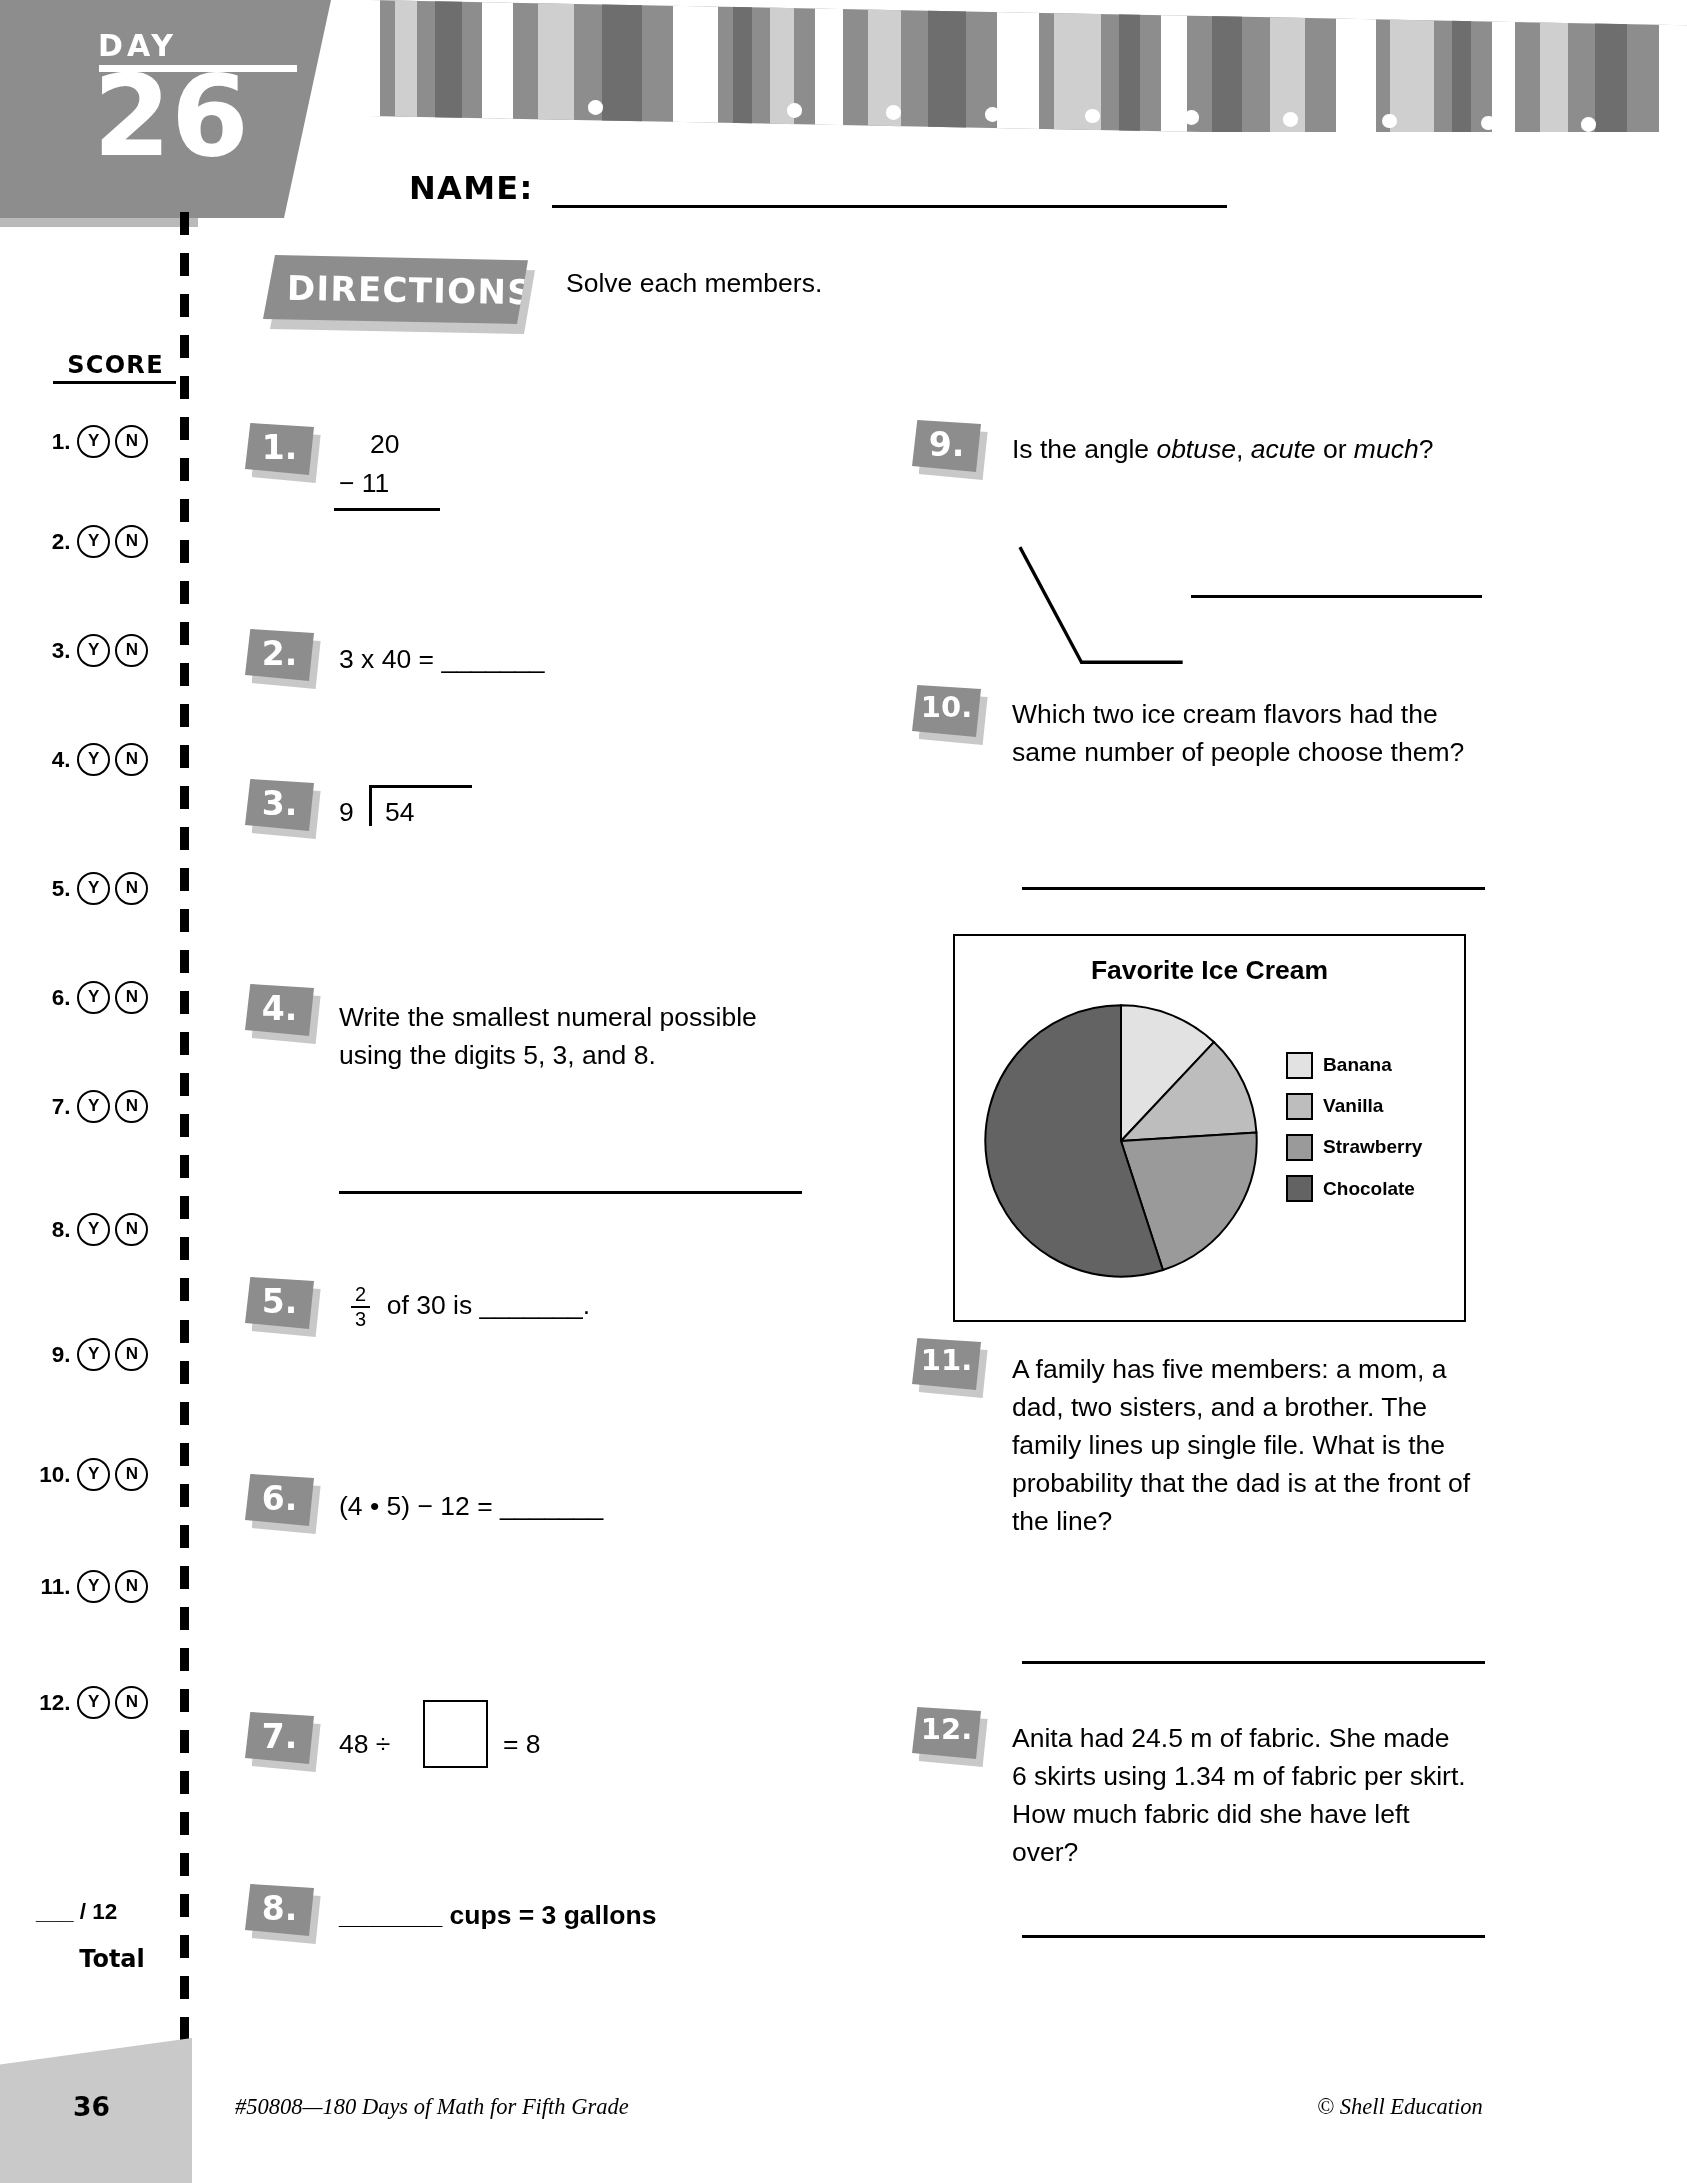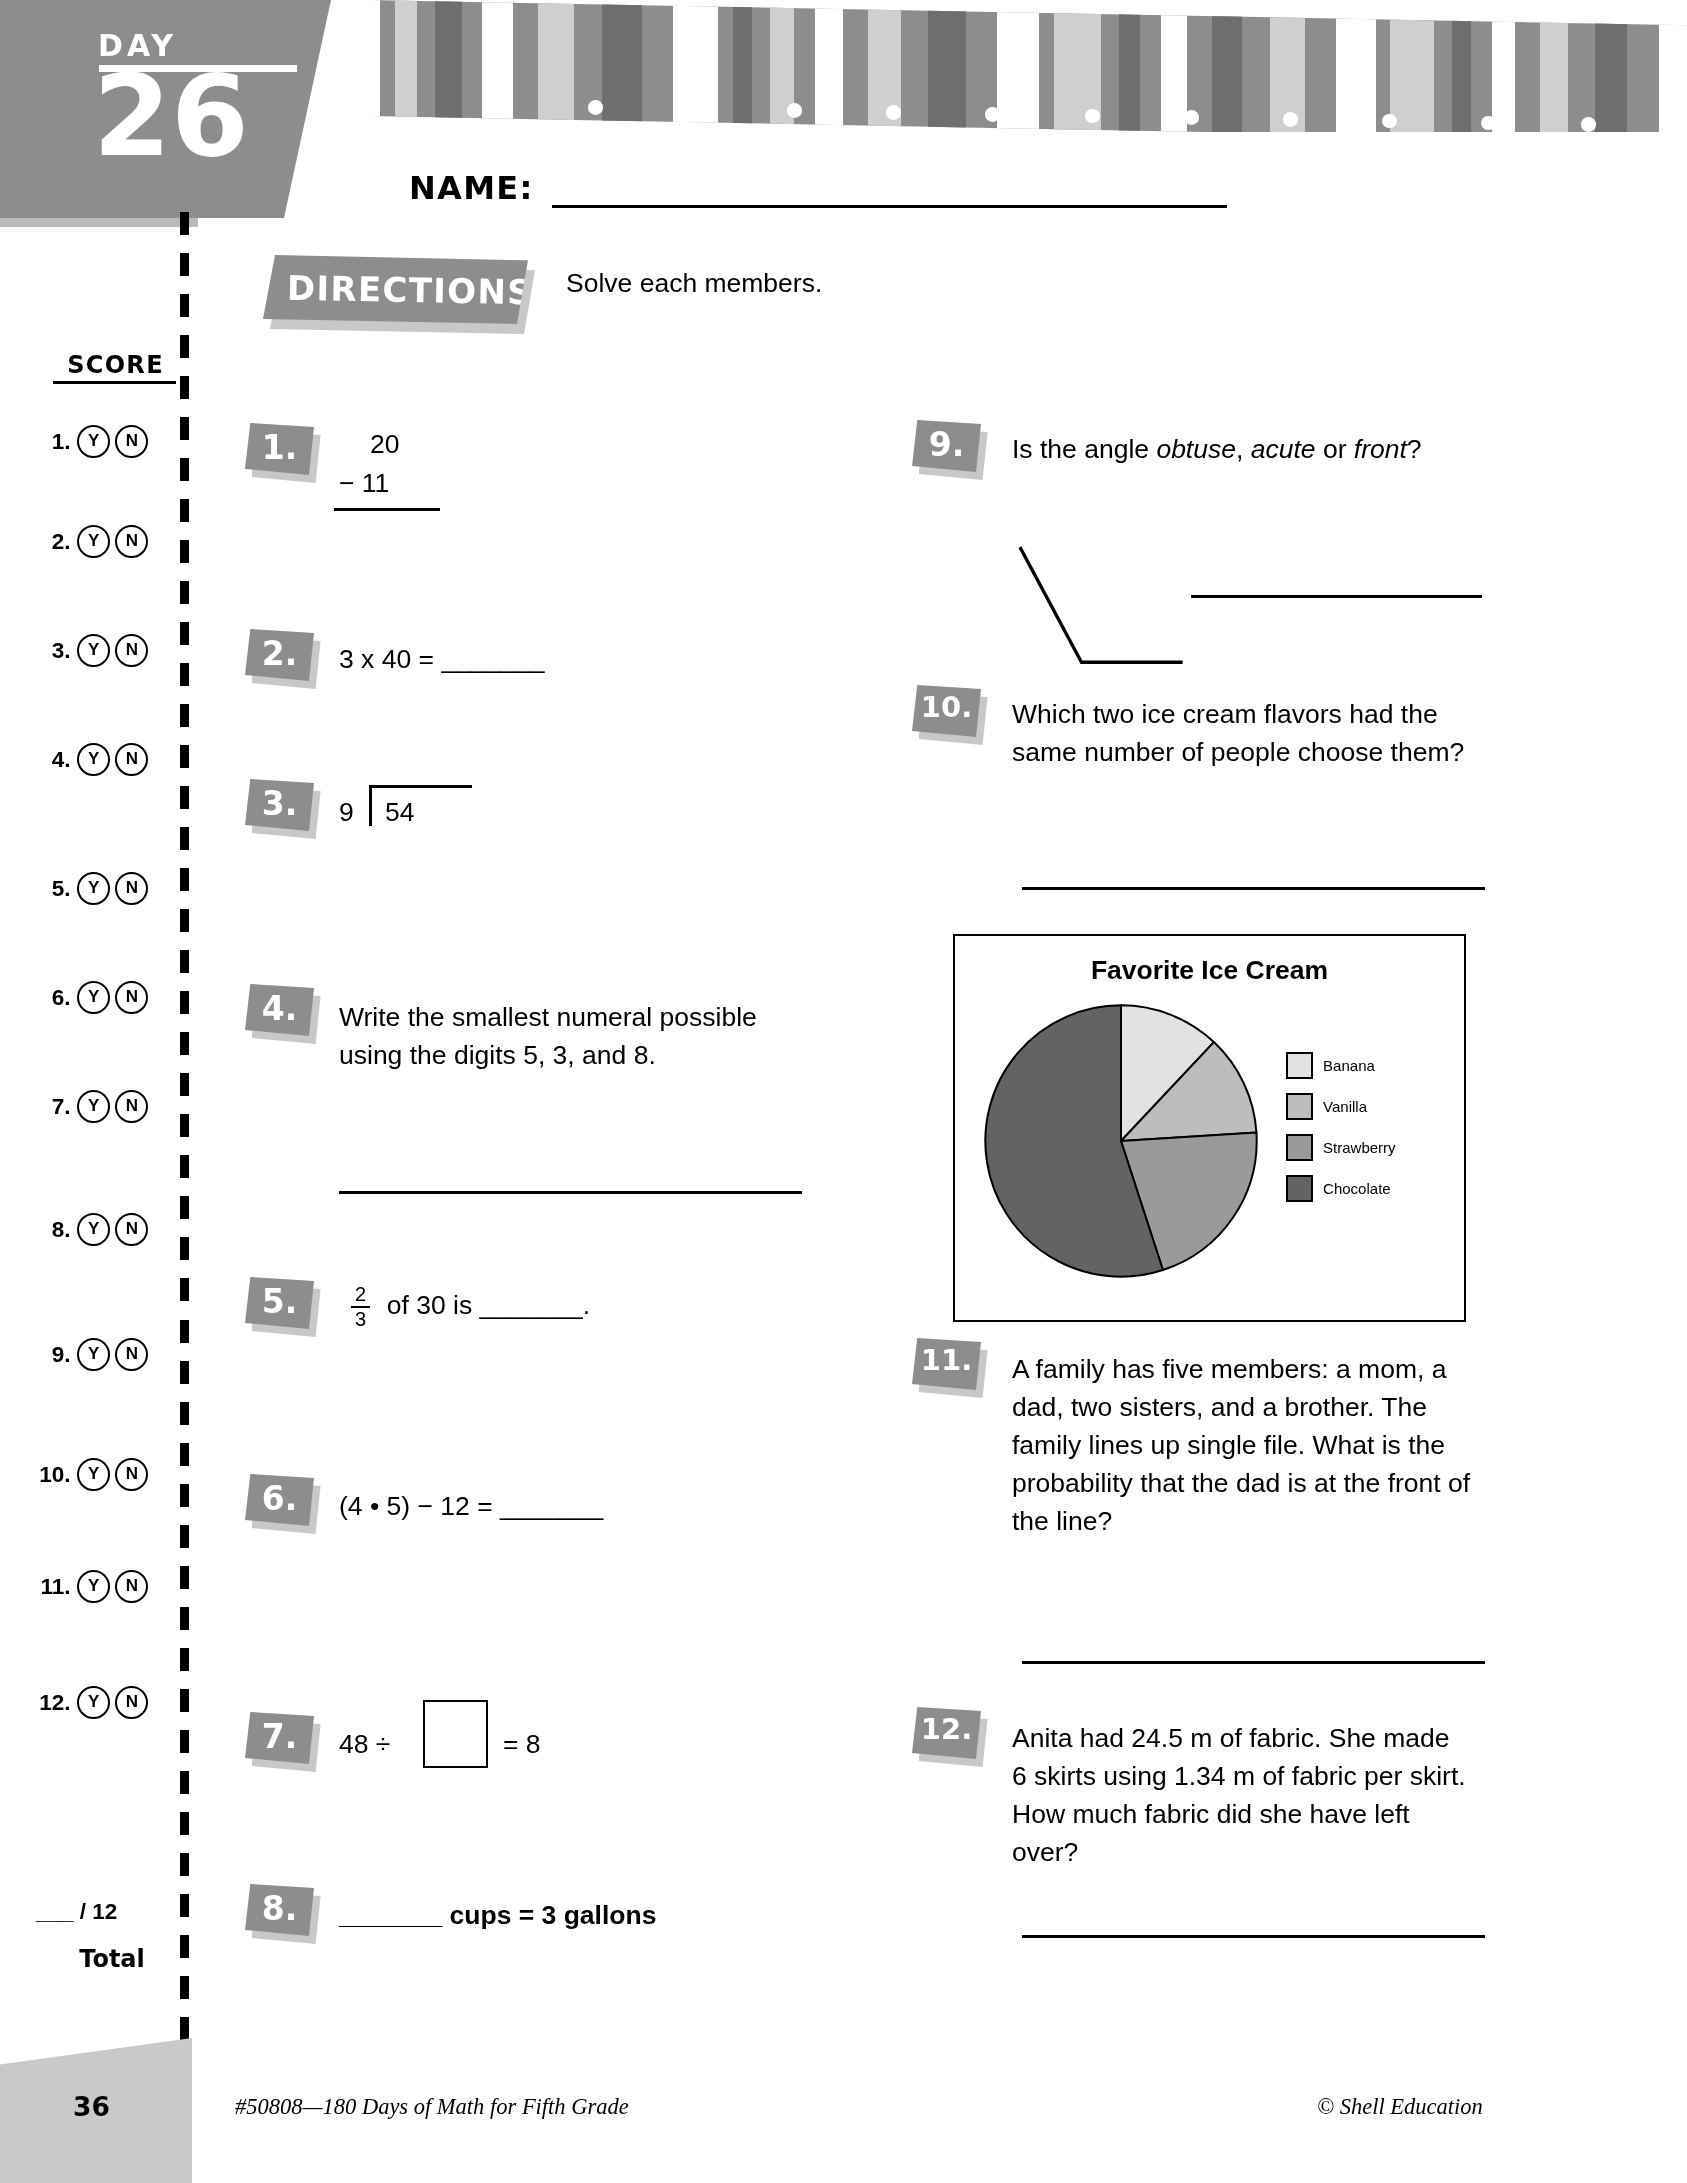--- a/index.html
+++ b/index.html
@@ -148,21 +148,21 @@
     border:2.6px solid #000; background:#fff;
   }
   .chart-title{
     position:absolute; left:0; top:18.5px; width:509px; text-align:center;
     font-weight:bold; font-size:26.5px; font-family:"Liberation Sans", sans-serif;
   }
   .pie-wrap{ position:absolute; left:26.5px; top:66px; width:278px; height:278px; }
   .legend{ position:absolute; left:331px; top:116px; }
   .legend-row{ display:flex; align-items:center; margin-bottom:14.6px; }
   .swatch{ width:22.5px; height:22.5px; border:2px solid #000; margin-right:10.6px; }
-  .legend-label{ font-weight:normal; font-size:15px; font-family:"Liberation Sans", sans-serif; }
+  .legend-label{ font-weight:bold; font-size:19px; font-family:"Liberation Sans", sans-serif; }
   
   .footer-wedge{
     position:absolute; left:0; top:2038px; width:192px; height:146px;
     background:#c9c9c9;
     clip-path: polygon(0 26.5px, 192px 0, 192px 146px, 0 146px);
   }
   .page-num{
     position:absolute; left:73px; top:2091px;
     font-family:"DejaVu Sans", sans-serif; font-weight:bold; font-size:26.5px;
   }
@@ -422,21 +422,21 @@
   <div class="lbl">8.</div>
 </div>
 <div class="ptext" style="left:339px; top:1896px;font-weight:bold;">_______ cups = 3 gallons</div>
 
 <div class="pnum" style="left:912px; top:420px;">
   <div class="shadow"></div>
     <div class="shape"></div>
   <div class="lbl">9.</div>
 </div>
 <div class="ptext" style="left:1012px; top:430px; width:437px;">
-  <span>Is the angle </span><em>obtuse</em><span>, </span><em>acute</em><span> or </span><em>front</em><span>?</span>
+  <span>Is the angle </span><em>obtuse</em><span>, </span><em>acute</em><span> or </span><em>much</em><span>?</span>
 </div>
 <svg class="angle-svg" width="172" height="126" viewBox="0 0 260 190">
   <line x1="105" y1="180" x2="12" y2="6" stroke="#000" stroke-width="5"></line>
   <line x1="103" y1="180" x2="258" y2="180" stroke="#000" stroke-width="5"></line>
 </svg>
 <div class="ansline" style="left:1191px; top:595px; width:291px;"></div>
 
 <div class="pnum" style="left:912px; top:685px;">
   <div class="shadow"></div>
     <div class="shape"></div>

